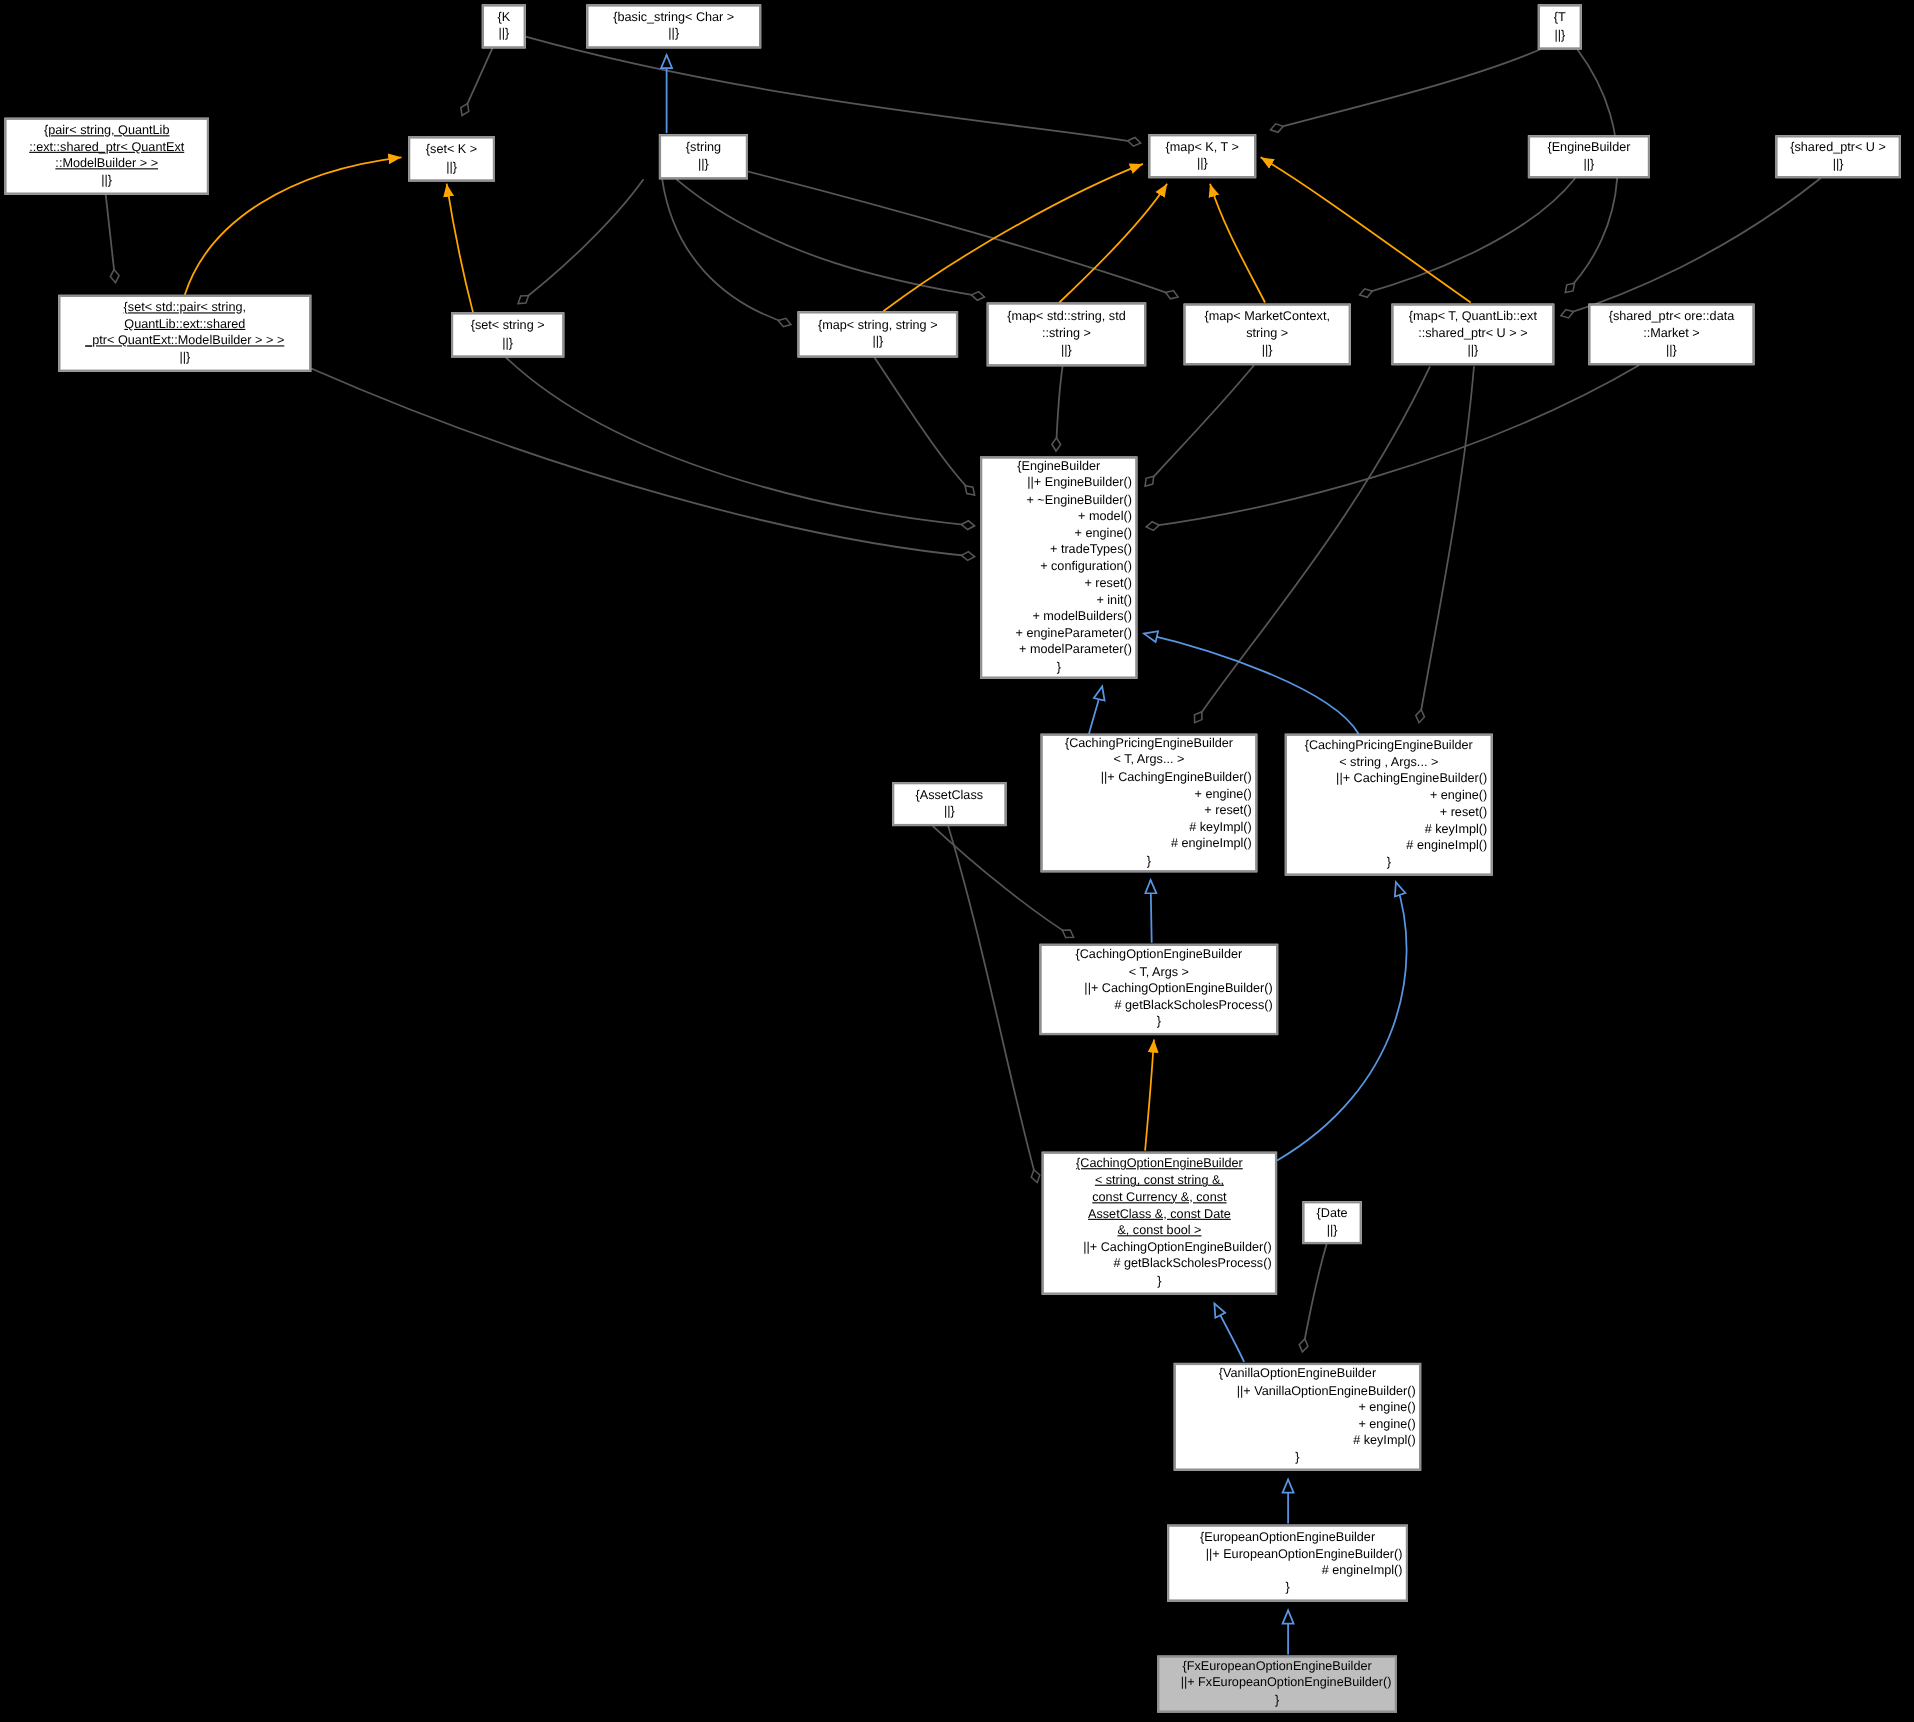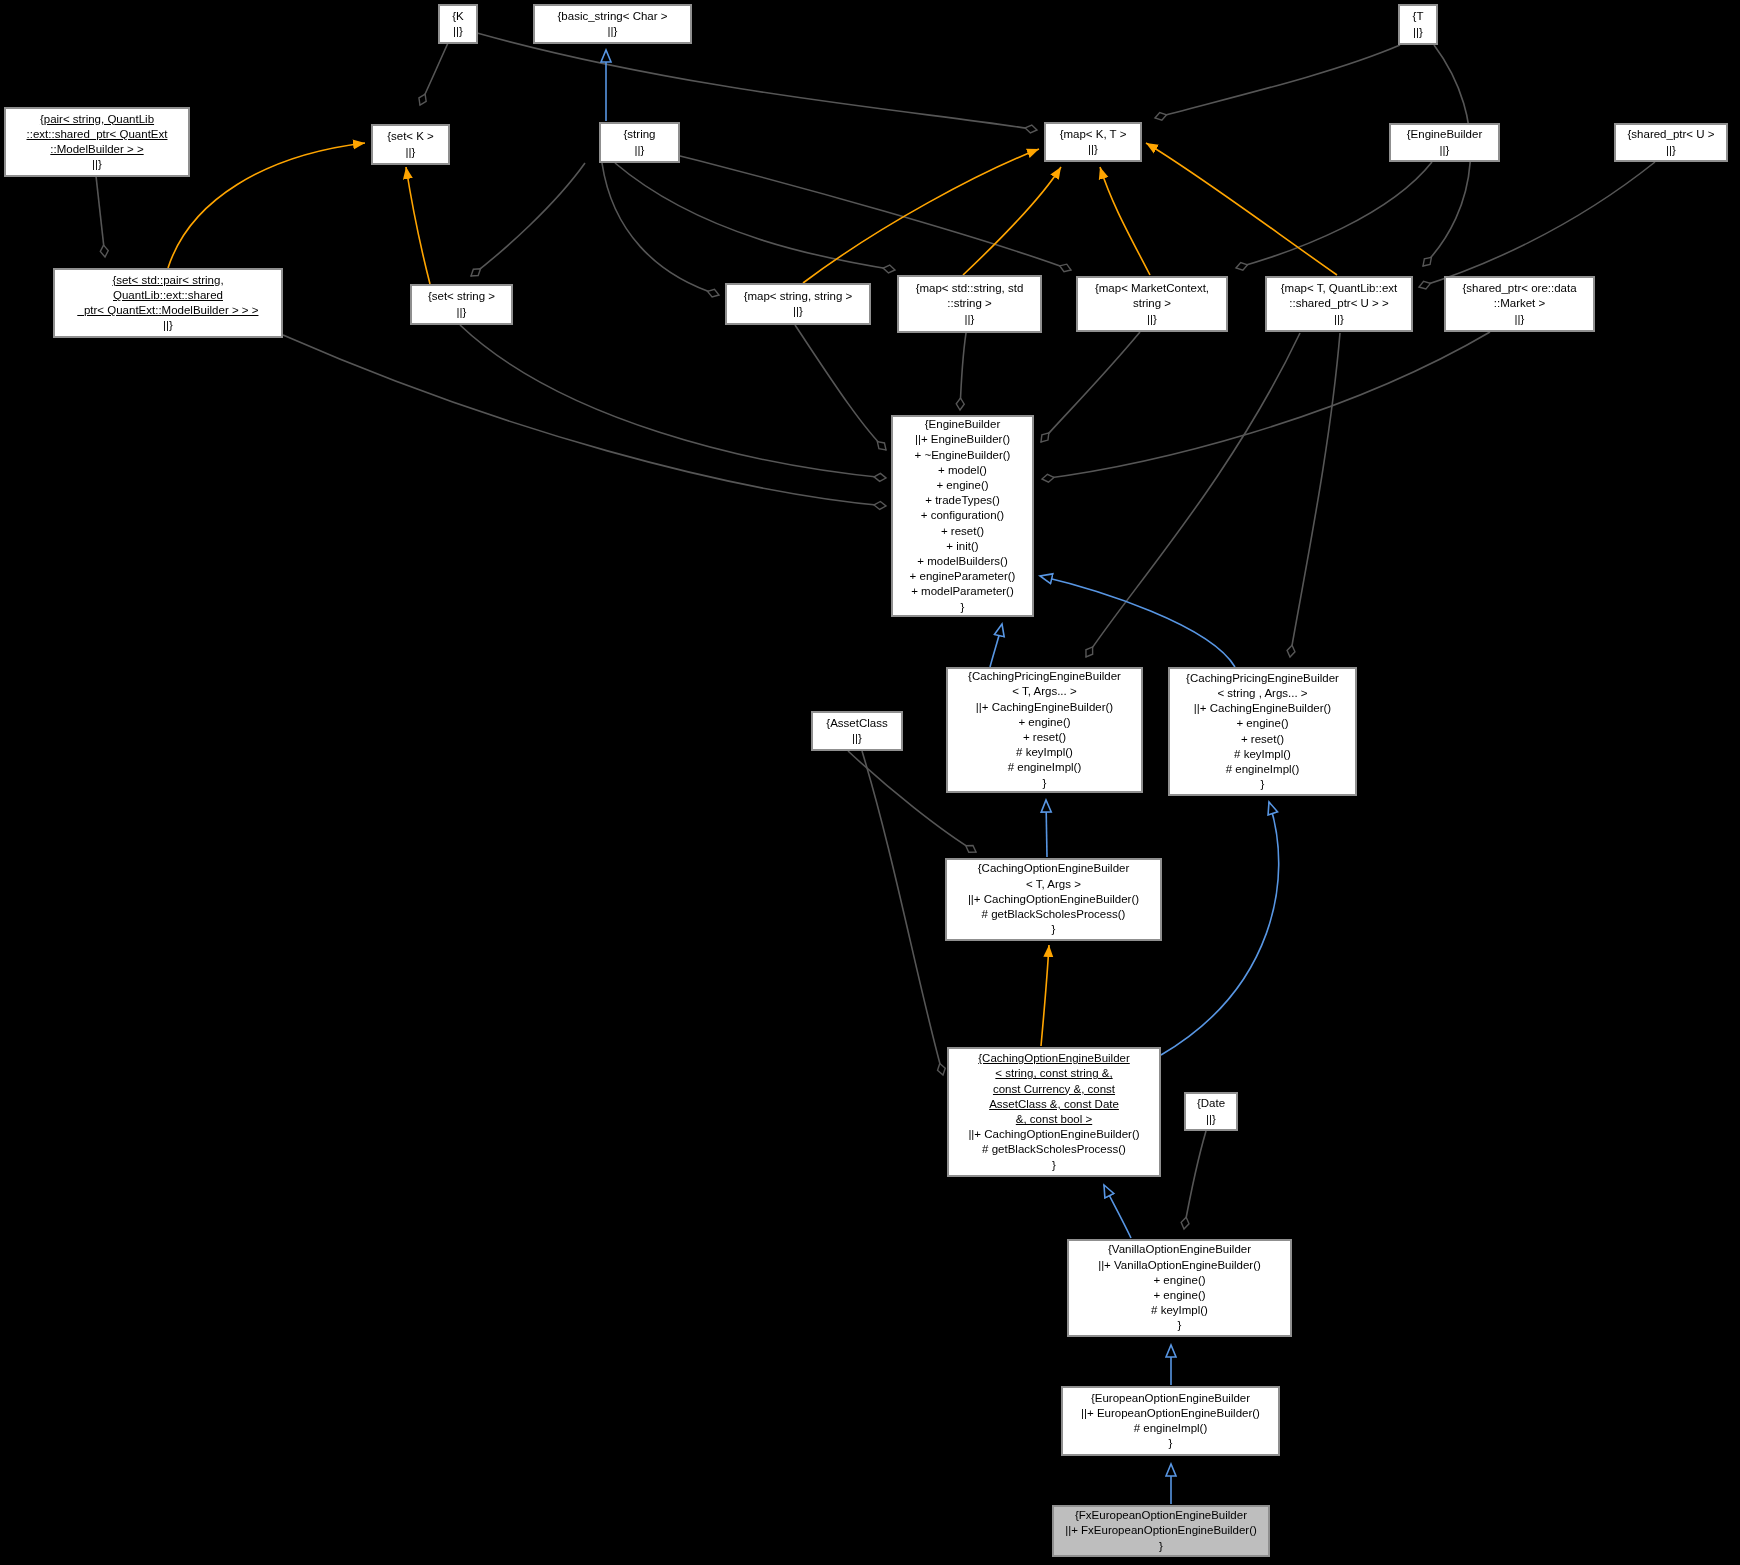--- a/index.html
+++ b/index.html
@@ -4,21 +4,21 @@
 <style>
   html,body{margin:0;padding:0;background:#000;}
   #canvas{position:relative;width:1740px;height:1565px;background:#000;overflow:hidden;
           font-family:"Liberation Sans",sans-serif;}
   #edges{position:absolute;left:0;top:0;z-index:1;}
   .node{position:absolute;z-index:2;background:#ffffff;border:2px solid #8f8f8f;
         box-sizing:border-box;color:#000;font-size:11.5px;line-height:15.2px;
         padding:0 3px;display:flex;flex-direction:column;justify-content:center;}
   .node .t{white-space:pre-line;text-align:center;}
   .node .t.tl{text-align:center;text-decoration:underline;}
-  .node .b{white-space:pre-line;text-align:center;}
+  .node .b{white-space:pre-line;text-align:right;}
   .node .c{white-space:pre-line;text-align:center;}
   .node.hl{background:#bebebe;}
 </style>
 </head>
 <body>
 
 <div id="canvas">
 
 <svg id="edges" width="1740" height="1565" viewBox="0 0 1740 1565">
   <defs>
@@ -199,21 +199,21 @@
   <div class="t">{CachingPricingEngineBuilder
 &lt; string , Args... &gt;</div>
   <div class="b">||+ CachingEngineBuilder()
 + engine()
 + reset()
 # keyImpl()
 # engineImpl()</div>
   <div class="c">}</div>
 </div>
 
-<div class="node" style="left:811px;top:711px;width:92px;height:40px">
+<div class="node" style="left:811px;top:711px;width:104px;height:40px">
   <div class="t">{AssetClass</div>
   <div class="c">||}</div>
 </div>
 
 <div class="node" style="left:945px;top:858px;width:217px;height:83px">
   <div class="t">{CachingOptionEngineBuilder
 &lt; T, Args &gt;</div>
   <div class="b">||+ CachingOptionEngineBuilder()
 # getBlackScholesProcess()</div>
   <div class="c">}</div>

